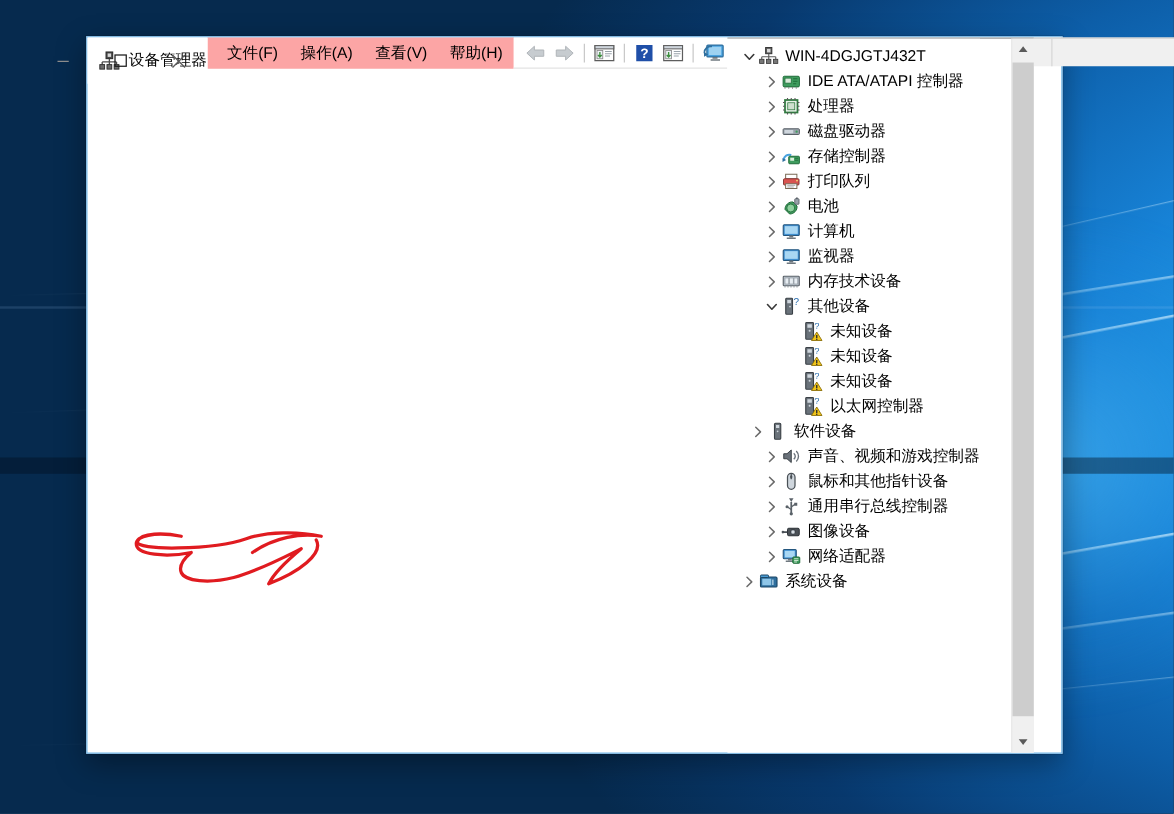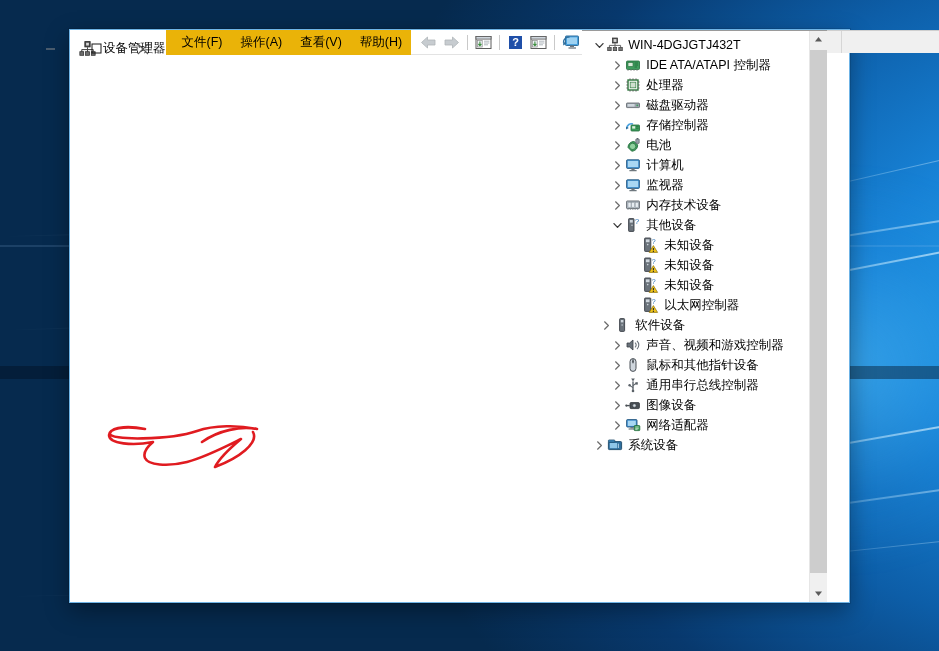--- a/index.html
+++ b/index.html
@@ -90,21 +90,21 @@
     display: flex; align-items: center; justify-content: center;
     cursor: default;
   }
   .wb svg { display: block; }
 
   
   .menubar {
     height: 25px; flex: none;
     display: flex; align-items: center;
     padding-left: 7px;
-    background: #eab308;
+    background: #fca5a5;
   }
   .menuitem {
     font-size: 12.5px; color: #000;
     padding: 3px 9px 4px 9px;
     white-space: nowrap;
     cursor: default;
   }
 
   
   .toolbar {
@@ -401,20 +401,35 @@
           </svg>
           <span class="row-label">存储控制器</span>
         </div>
         <div class="row" style="padding-left:27px">
           <span class="twisty">
             <svg width="11" height="11" viewBox="0 0 11 11">
               <path d="M3.6 1.8 L7.4 5.5 L3.6 9.2" fill="none" stroke="#6b6b6b" stroke-width="1.2" stroke-linecap="round" stroke-linejoin="round"></path>
             </svg>
           </span>
           <svg class="row-icon" viewBox="0 0 16 16">
+            <rect x="3.5" y="2.4" width="9" height="3.6" fill="#ffffff" stroke="#7a6a55" stroke-width="0.8"></rect>
+            <rect x="1.8" y="6" width="12.4" height="5" rx="0.8" fill="#d9534f" stroke="#8a3b38" stroke-width="0.8"></rect>
+            <rect x="3.5" y="10" width="9" height="3.8" fill="#ffffff" stroke="#7a6a55" stroke-width="0.8"></rect>
+            <path d="M4.8 11.2 H11.2 M4.8 12.6 H10" stroke="#9a9a9a" stroke-width="0.7"></path>
+            <circle cx="12.6" cy="7.4" r="0.7" fill="#f6e27a"></circle>
+          </svg>
+          <span class="row-label">打印队列</span>
+        </div>
+        <div class="row" style="padding-left:27px">
+          <span class="twisty">
+            <svg width="11" height="11" viewBox="0 0 11 11">
+              <path d="M3.6 1.8 L7.4 5.5 L3.6 9.2" fill="none" stroke="#6b6b6b" stroke-width="1.2" stroke-linecap="round" stroke-linejoin="round"></path>
+            </svg>
+          </span>
+          <svg class="row-icon" viewBox="0 0 16 16">
             <path d="M3 10.5 C3 6.8, 6.2 4.2, 9.4 4.6 L12.6 7.8 C13 11, 10.4 14.2, 6.7 14.2 Z" fill="#3f9c5e" stroke="#1f6b38" stroke-width="0.8"></path>
             <circle cx="7.6" cy="9.4" r="3.2" fill="#8fd19e" stroke="#1f6b38" stroke-width="0.7"></circle>
             <rect x="10.8" y="2" width="3.4" height="4.4" rx="0.5" fill="#9aa3ab" stroke="#5a6168" stroke-width="0.7"></rect>
             <rect x="11.8" y="1" width="1.4" height="1.2" fill="#5a6168"></rect>
           </svg>
           <span class="row-label">电池</span>
         </div>
         <div class="row" style="padding-left:27px">
           <span class="twisty">
             <svg width="11" height="11" viewBox="0 0 11 11">

